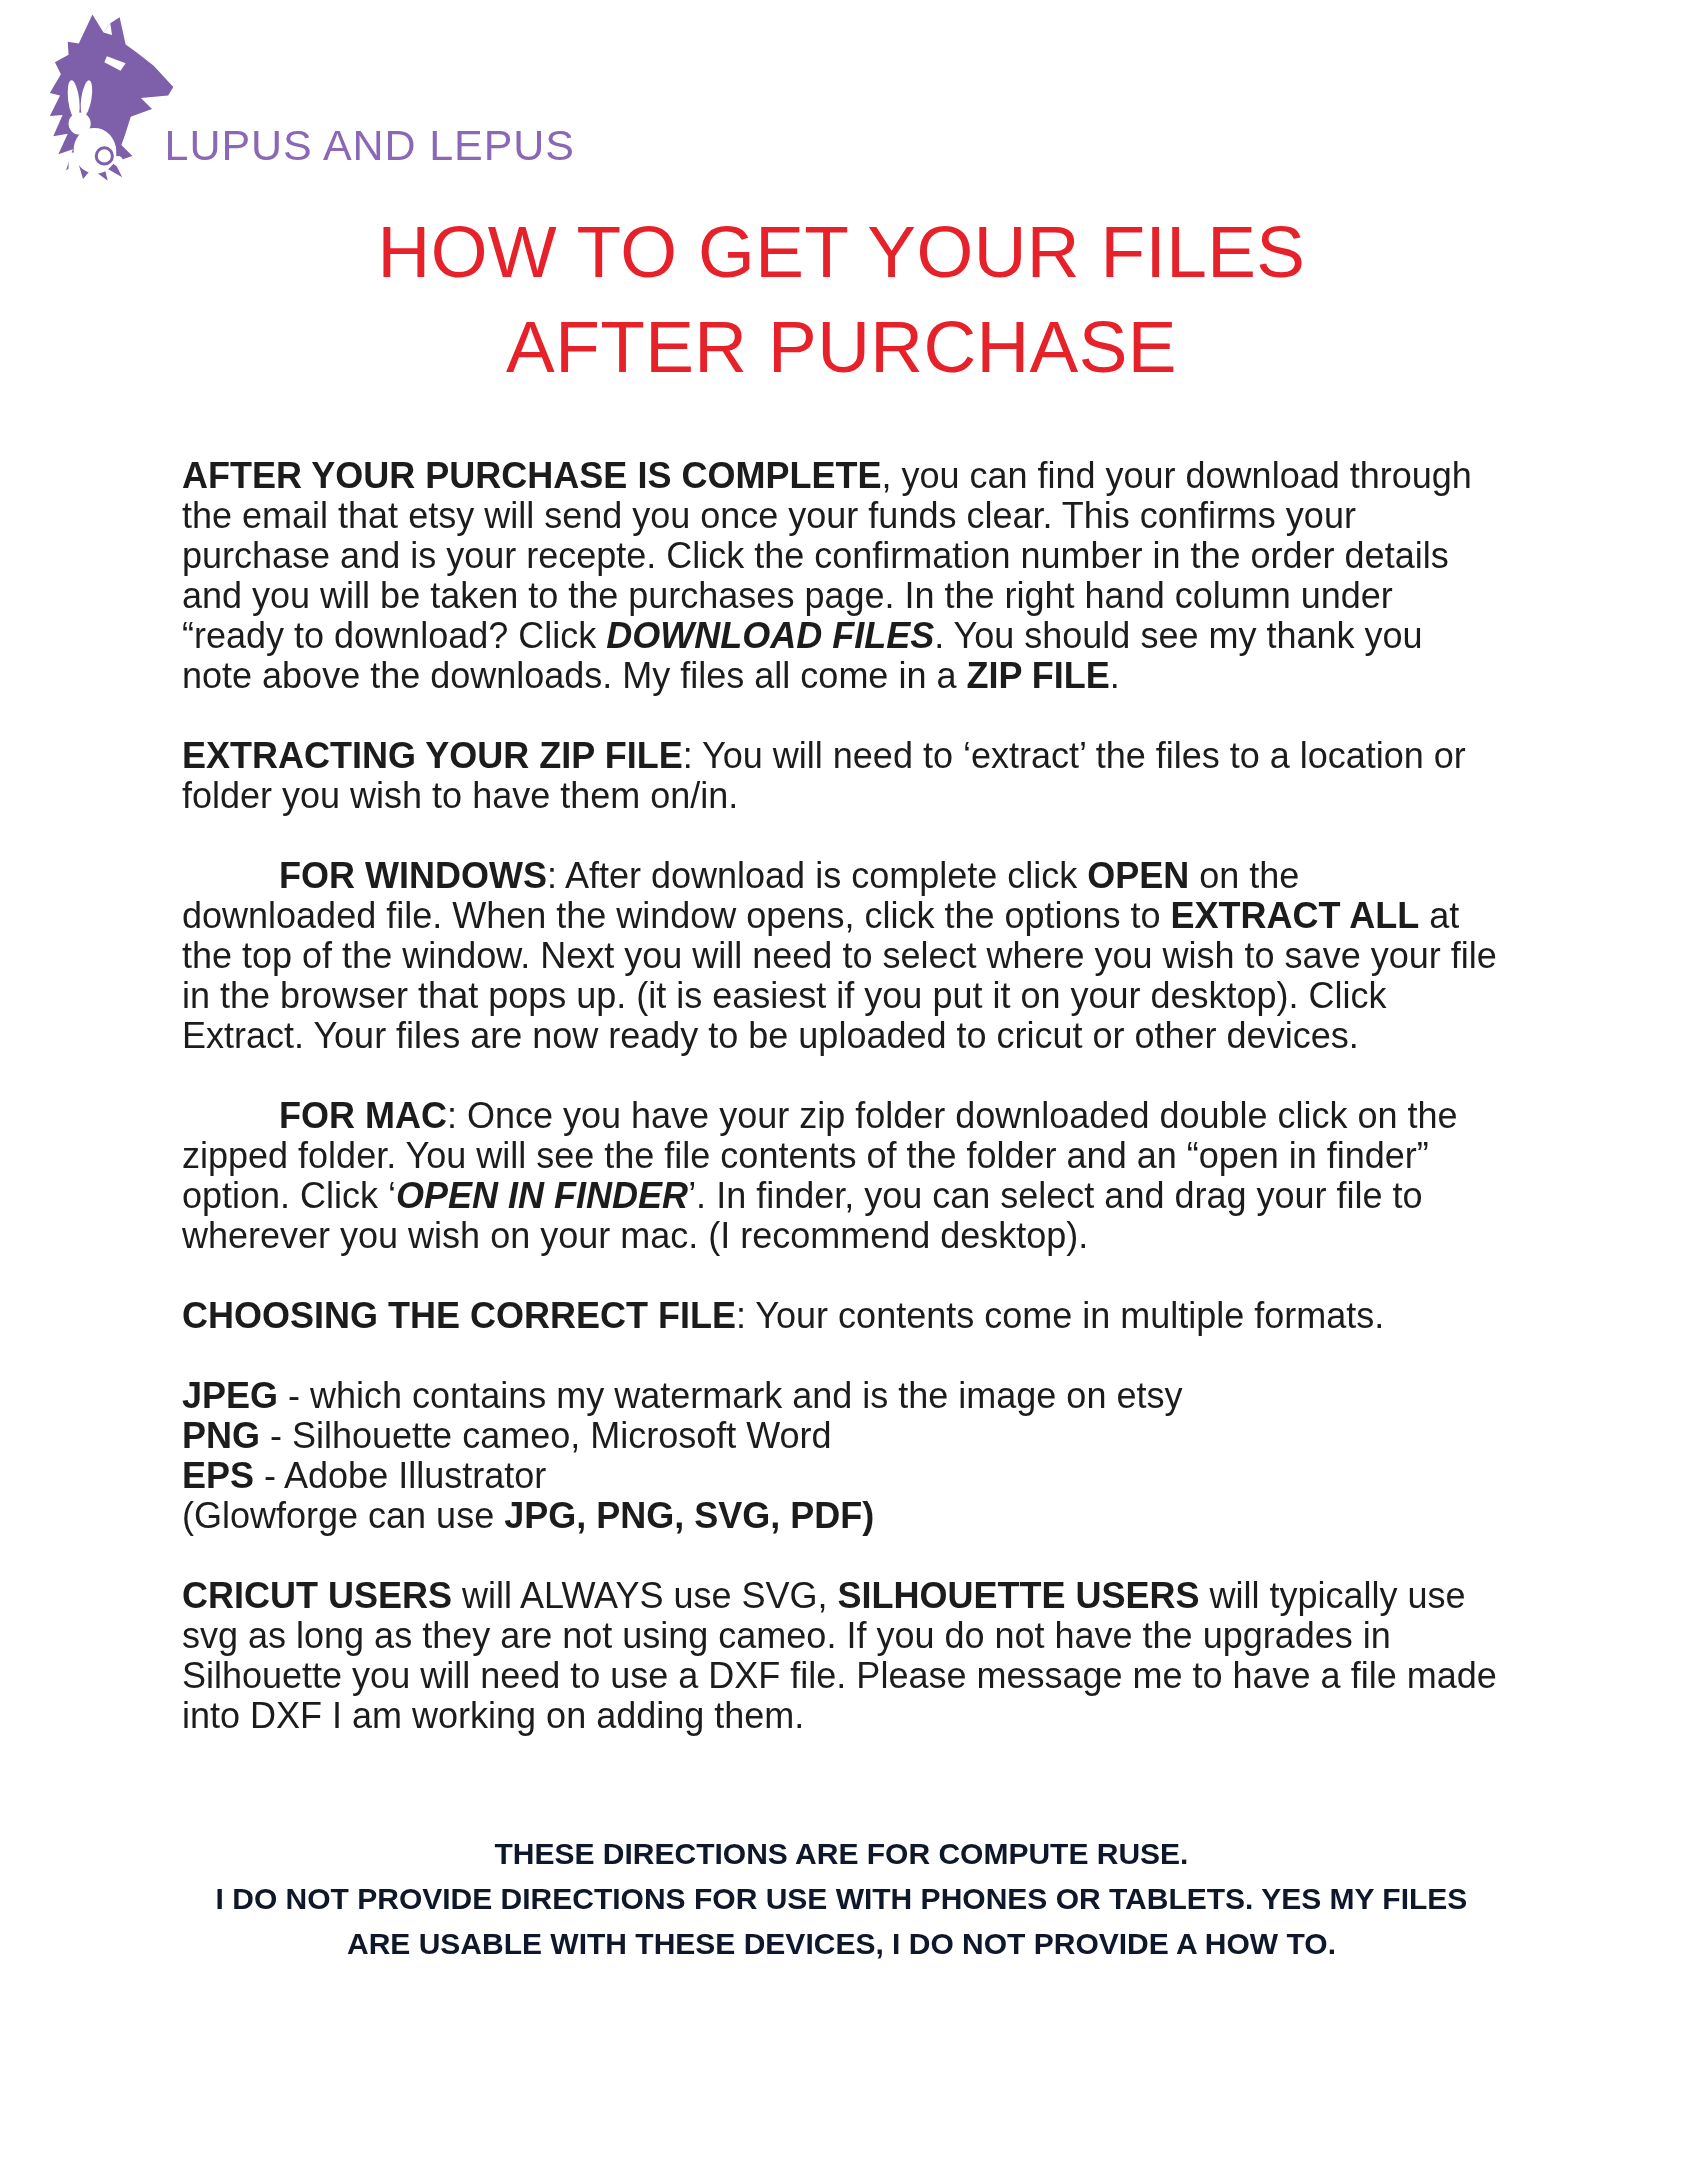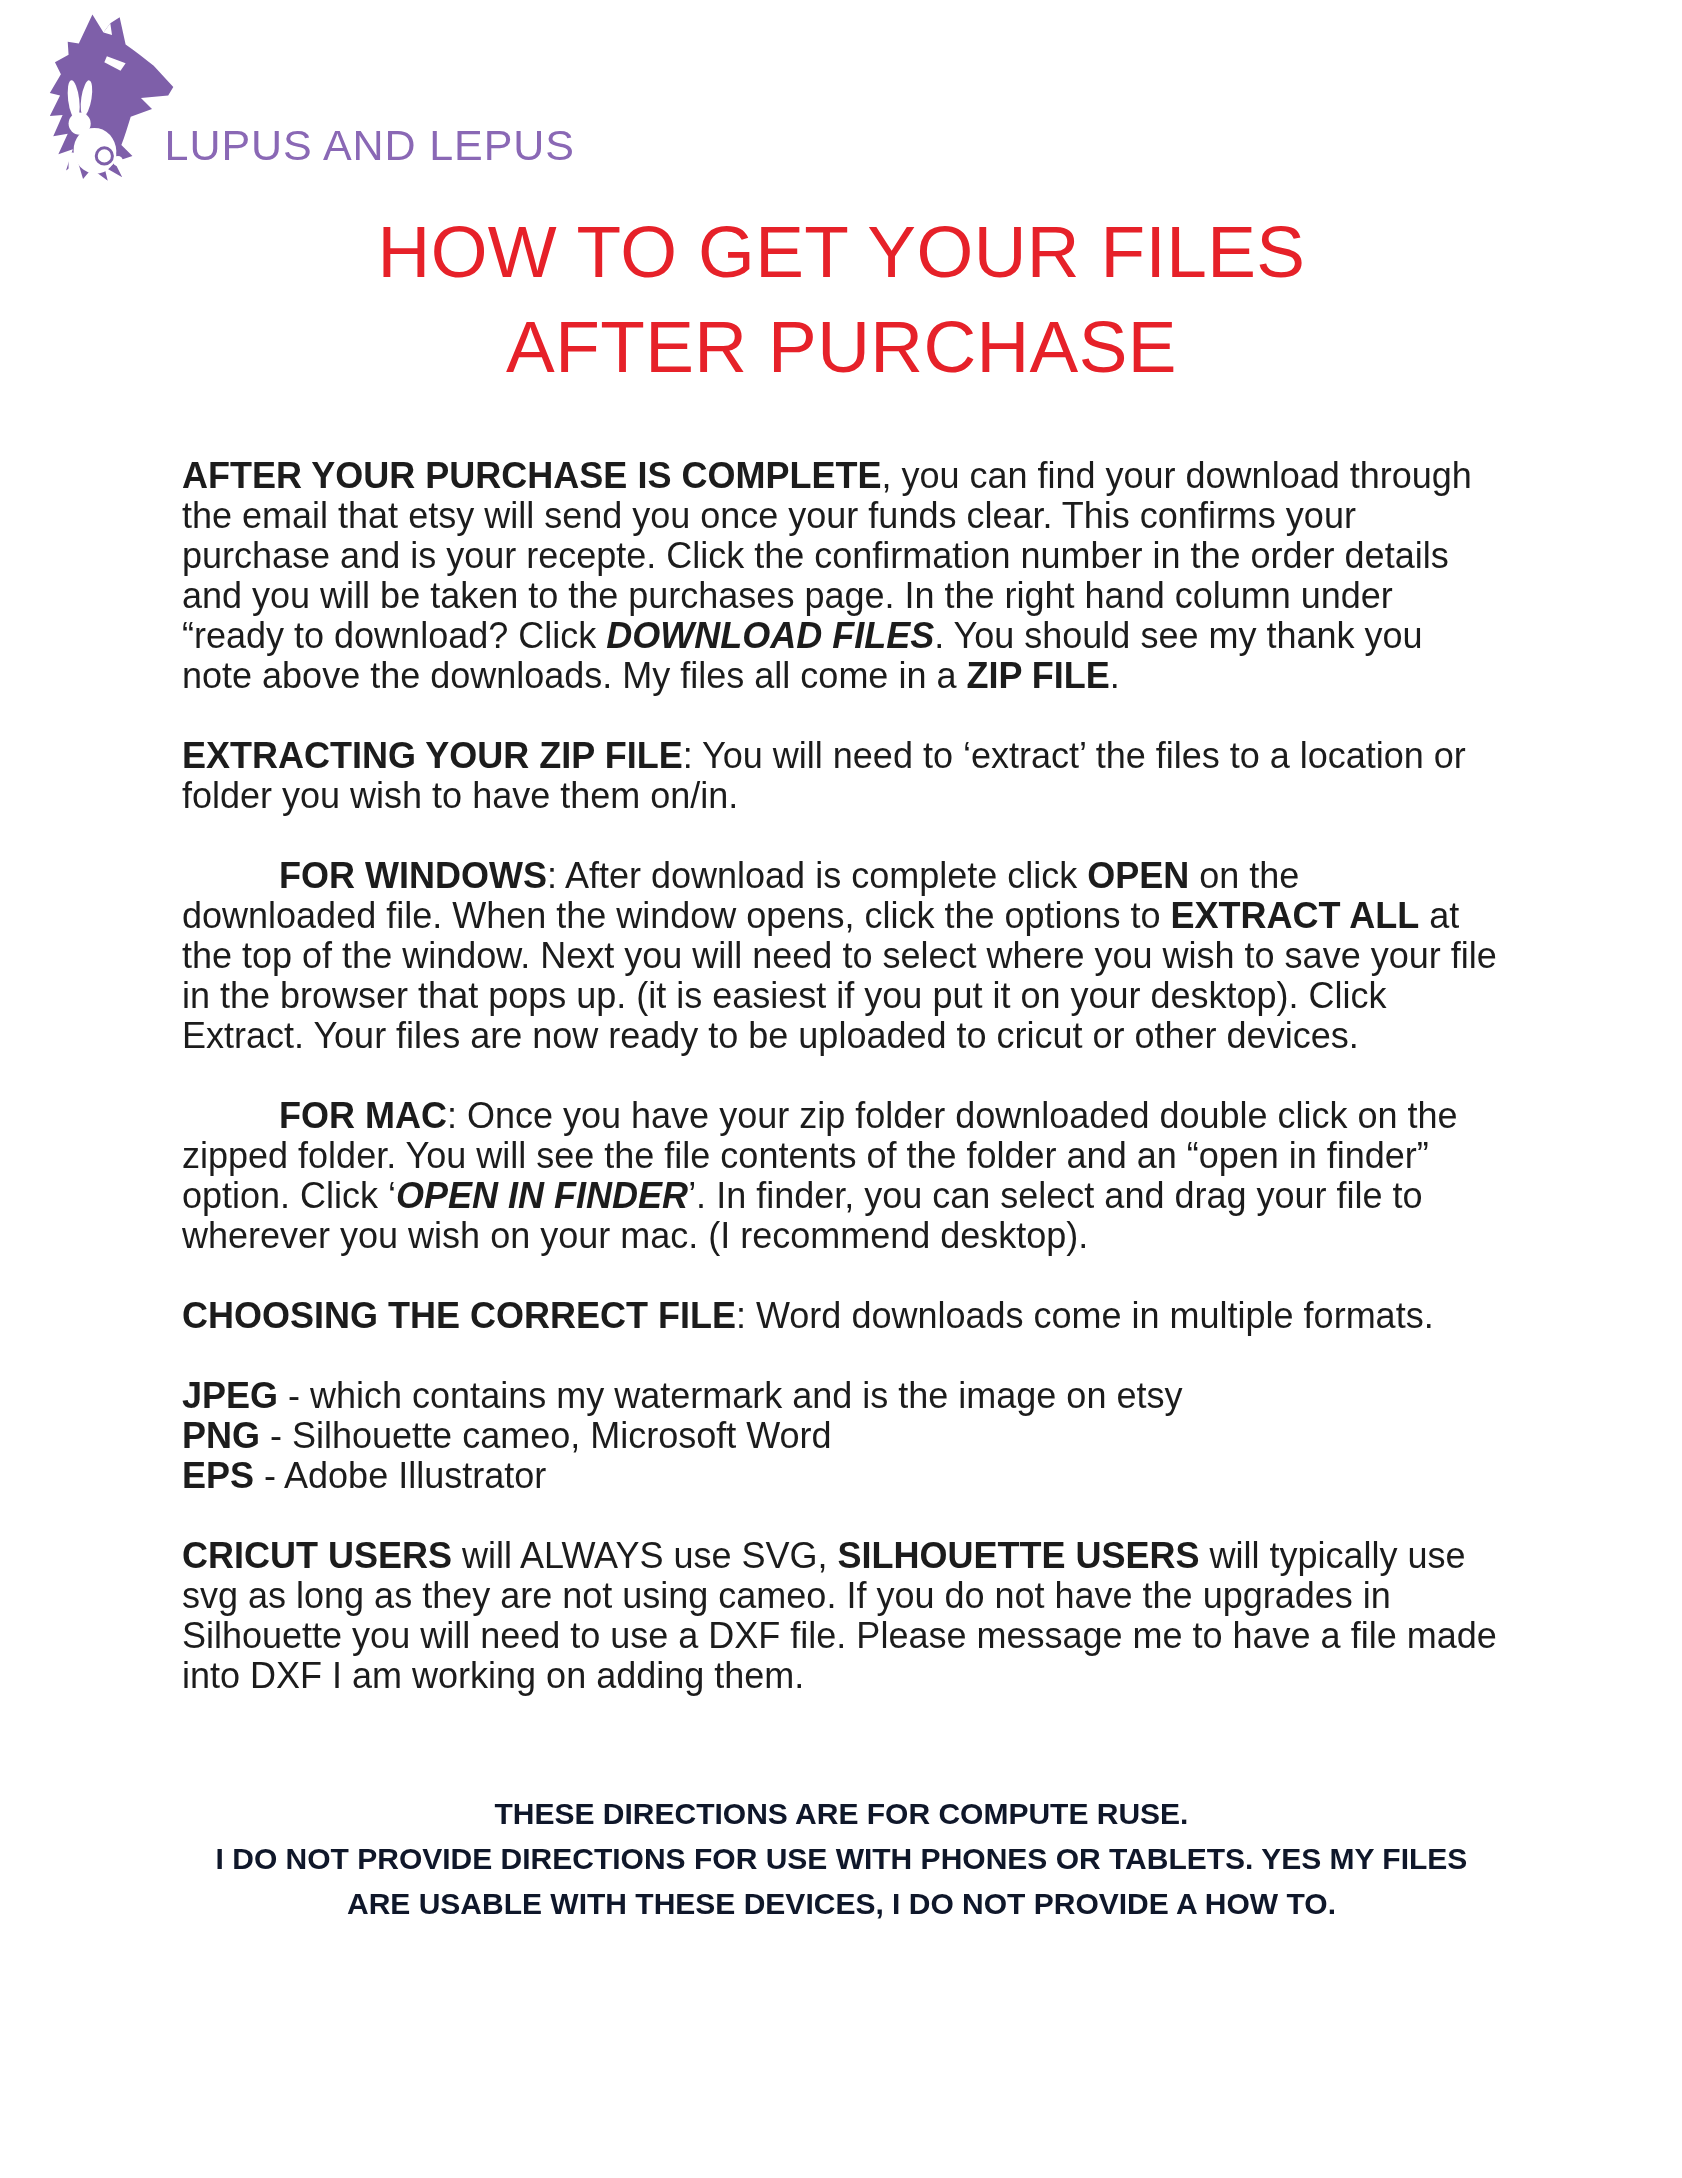--- a/index.html
+++ b/index.html
@@ -81,26 +81,27 @@
 <main class="content">
 
   <p class="para first"><span class="b">AFTER YOUR PURCHASE IS COMPLETE</span><span>, you can find your download through the email that etsy will send you once your funds clear. This confirms your purchase and is your recepte. Click the confirmation number in the order details and you will be taken to the purchases page. In the right hand column under “ready to download? Click </span><span class="bi">DOWNLOAD FILES</span><span>. You should see my thank you note above the downloads. My files all come in a </span><span class="b">ZIP FILE</span><span>.</span></p>
 
   <p class="para"><span class="b">EXTRACTING YOUR ZIP FILE</span><span>: You will need to ‘extract’ the files to a location or folder you wish to have them on/in.</span></p>
 
   <p class="para indent"><span class="b">FOR WINDOWS</span><span>: After download is complete click </span><span class="b">OPEN</span><span> on the downloaded file. When the window opens, click the options to </span><span class="b">EXTRACT ALL</span><span> at the top of the window. Next you will need to select where you wish to save your file in the browser that pops up. (it is easiest if you put it on your desktop). Click Extract. Your files are now ready to be uploaded to cricut or other devices.</span></p>
 
   <p class="para indent"><span class="b">FOR MAC</span><span>: Once you have your zip folder downloaded double click on the zipped folder. You will see the file contents of the folder and an “open in finder” option. Click ‘</span><span class="bi">OPEN IN FINDER</span><span>’. In finder, you can select and drag your file to wherever you wish on your mac. (I recommend desktop).</span></p>
 
-  <p class="para"><span class="b">CHOOSING THE CORRECT FILE</span><span>: Word downloads come in multiple formats.</span></p>
+  <p class="para"><span class="b">CHOOSING THE CORRECT FILE</span><span>: Your contents come in multiple formats.</span></p>
 
   <div class="filelist">
     <div><span class="b">JPEG</span><span> - which contains my watermark and is the image on etsy</span></div>
     <div><span class="b">PNG</span><span> - Silhouette cameo, Microsoft Word</span></div>
     <div><span class="b">EPS</span><span> - Adobe Illustrator</span></div>
+    <div><span>(Glowforge can use </span><span class="b">JPG, PNG, SVG, PDF)</span></div>
   </div>
 
   <p class="para"><span class="b">CRICUT USERS</span><span> will ALWAYS use SVG, </span><span class="b">SILHOUETTE USERS</span><span> will typically use svg as long as they are not using cameo. If you do not have the upgrades in Silhouette you will need to use a DXF file. Please message me to have a file made into DXF I am working on adding them.</span></p>
 
 </main>
 
 <section class="notice">
   <div class="nline">THESE DIRECTIONS ARE FOR COMPUTE RUSE.</div>
   <div class="nline">I DO NOT PROVIDE DIRECTIONS FOR USE WITH PHONES OR TABLETS. YES MY FILES</div>
   <div class="nline">ARE USABLE WITH THESE DEVICES, I DO NOT PROVIDE A HOW TO.</div>

